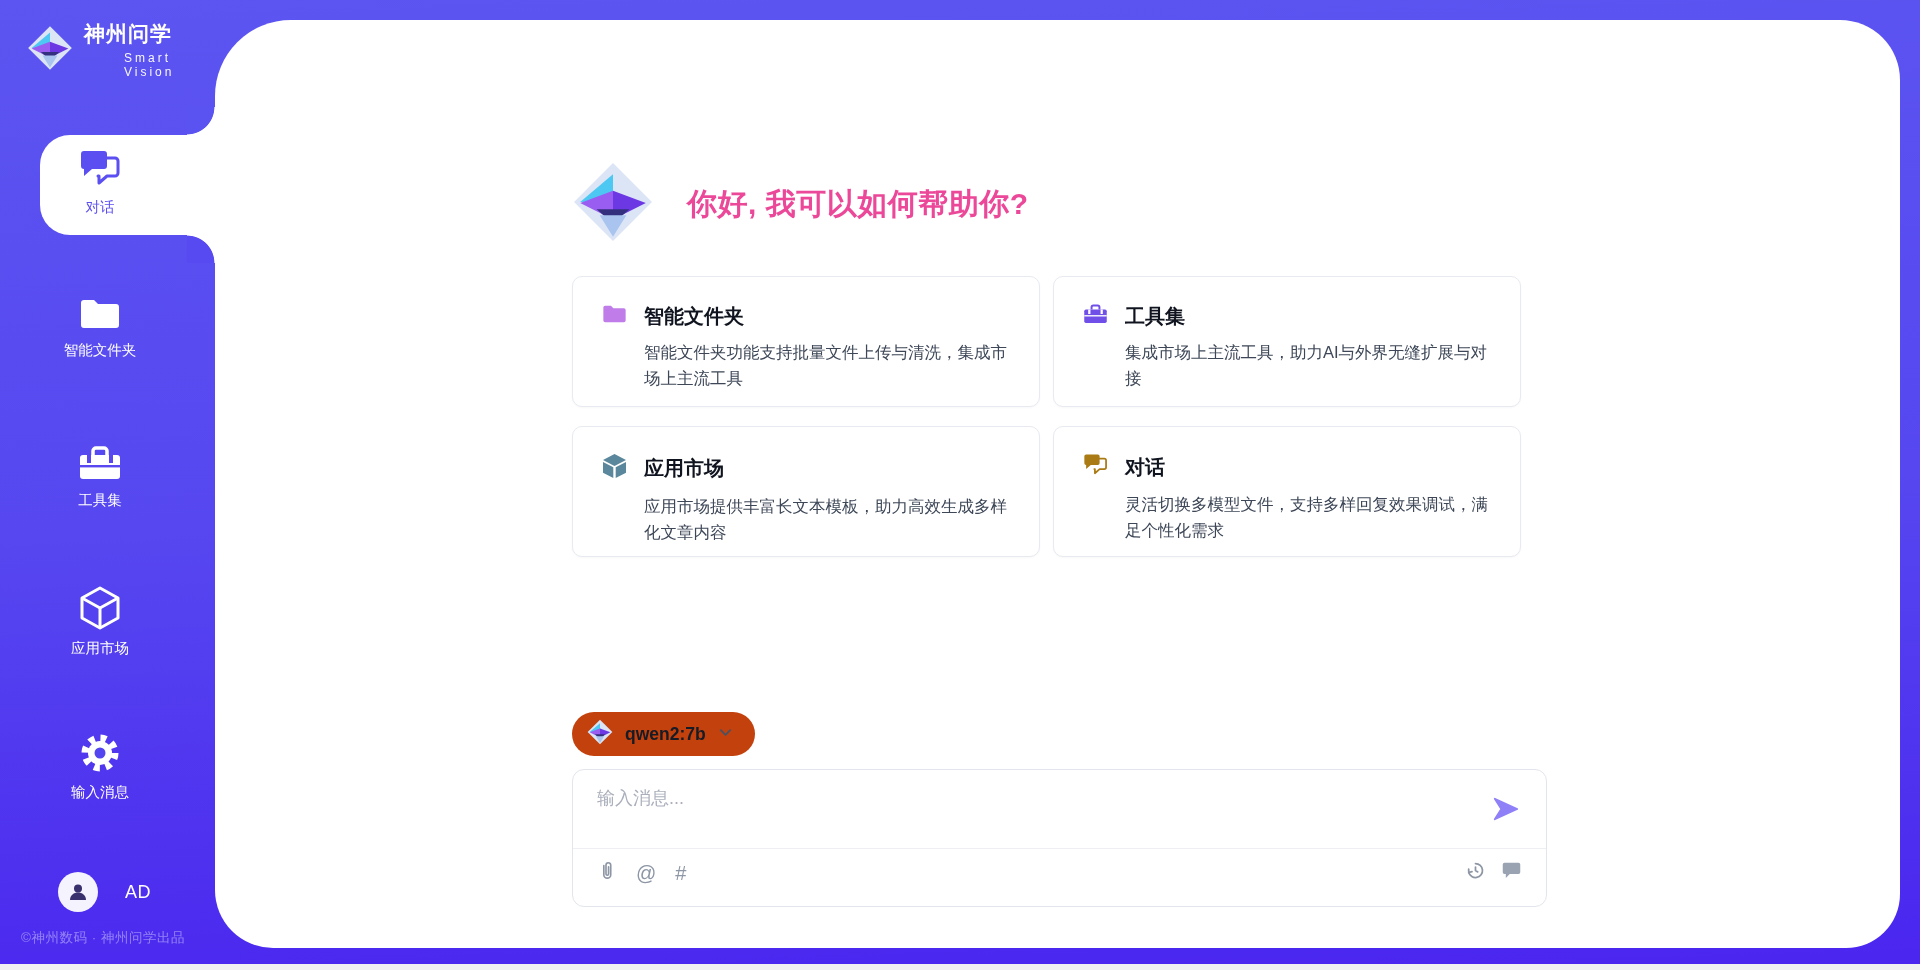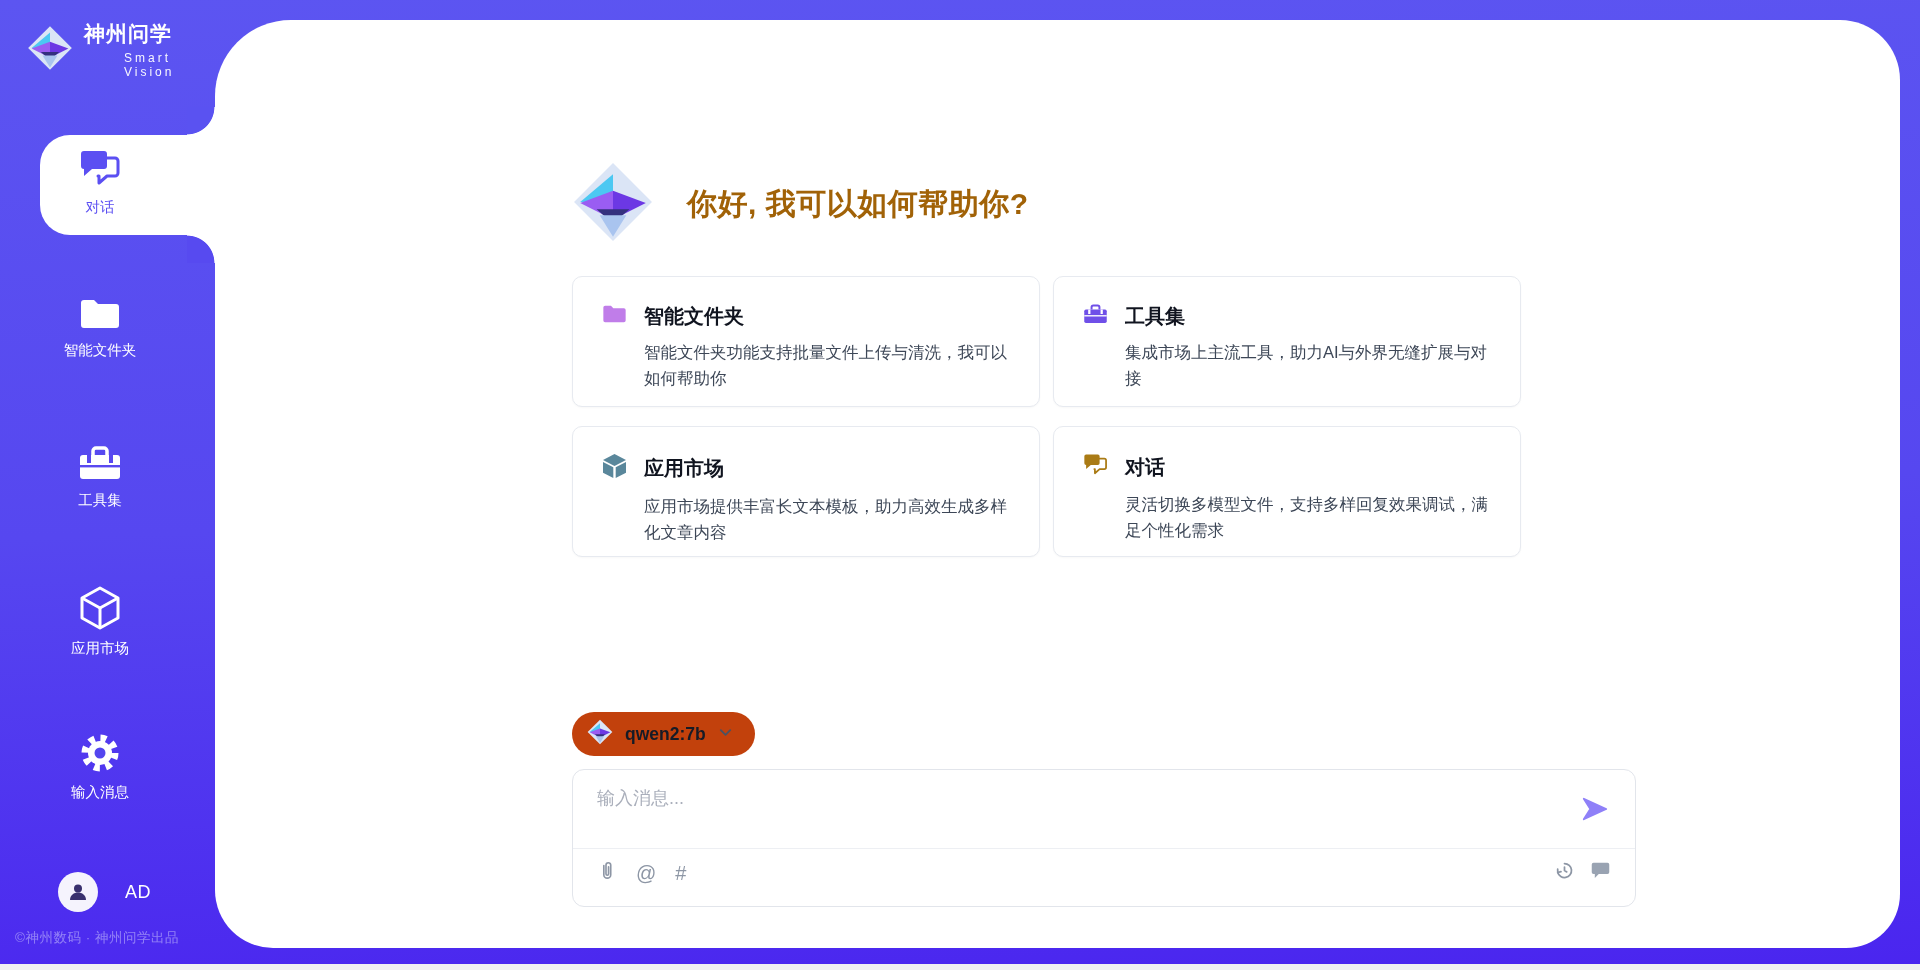--- a/index.html
+++ b/index.html
@@ -27,42 +27,42 @@
 
   .nav-item { position:absolute; left:40px; width:120px; text-align:center; cursor:pointer; }
   .nav-item svg { display:block; margin:0 auto; }
   .nav-label { display:block; margin-top:7px; font-size:14.5px; color:#ffffff; }
   .nav-item.active .nav-label { color:#5b4ff2; font-weight:500; }
 
   .user-row { position:absolute; left:58px; top:872px; display:flex; align-items:center; gap:27px; }
   .avatar { width:40px; height:40px; border-radius:50%; background:#f5f3fd;
             display:flex; align-items:center; justify-content:center; }
   .user-name { color:#fff; font-size:18px; letter-spacing:.5px; }
-  .copyright { position:absolute; left:15px; top:929px; font-size:13.5px;
+  .copyright { position:absolute; left:21px; top:929px; font-size:13.5px;
                color:rgba(230,230,255,.45); letter-spacing:.5px; white-space:nowrap; }
 
   
   .greeting { position:absolute; left:357px; top:141px; display:flex; align-items:center; gap:33px; }
-  .greeting-title { font-size:30px; font-weight:800; color:#a16207; letter-spacing:.5px; }
+  .greeting-title { font-size:30px; font-weight:800; color:#ec4899; letter-spacing:.5px; }
 
   .cards { position:absolute; left:357px; top:256px; display:grid;
            grid-template-columns:468px 468px; column-gap:13px; row-gap:19px; }
   .card { height:131px; background:#fff; border:1px solid #e7eaf0; border-radius:10px;
           padding:25px 28px 0 28px; box-shadow:0 1px 2px rgba(16,24,40,.03); cursor:pointer; }
   .card-head { display:flex; align-items:center; gap:16px; }
   .card-title { font-size:20px; font-weight:700; color:#10141f; }
   .card-desc { margin:9px 0 0 43px; width:372px; font-size:16.5px; line-height:1.6;
                color:#3d4757; }
 
   .model-pill { position:absolute; left:357px; top:692px; height:44px; display:inline-flex;
                 align-items:center; gap:12px; padding:0 22px 0 15px; background:#c2410c;
                 border-radius:22px; cursor:pointer;font-weight:bold; }
   .model-name { font-size:17.5px; color:#161b26; }
 
-  .composer { position:absolute; left:357px; top:749px; width:1064px; height:138px;
+  .composer { position:absolute; left:357px; top:749px; width:975px; height:138px;
               background:#fff; border:1px solid #e2e5eb; border-radius:12px;padding-left:42px; }
   .composer textarea { position:absolute; left:24px; top:16px; width:850px; height:52px;
               border:none; outline:none; resize:none; font-family:inherit;
               font-size:18px; color:#333; background:transparent; }
   .composer textarea::placeholder { color:#aaafbb; }
   .send-btn { position:absolute; right:25px; top:25px; width:30px; height:30px;
               border:none; background:transparent; cursor:pointer; }
   .composer-divider { position:absolute; left:0; right:0; top:78px; height:1px; background:#edeff3; }
   .tools-left { position:absolute; left:24px; top:90px; display:flex; align-items:center; gap:19px; }
   .tools-right { position:absolute; right:24px; top:90px; display:flex; align-items:center; gap:15px; }
@@ -186,21 +186,21 @@
 
       <div class="card">
         <div class="card-head">
           <span>
             <svg width="27" height="24" viewBox="0 0 46 40">
               <path d="M4 9a3 3 0 0 1 3-3h10l4 4h18a3 3 0 0 1 3 3v18a3 3 0 0 1-3 3H7a3 3 0 0 1-3-3z" fill="#c07de9"></path>
             </svg>
           </span>
           <span class="card-title">智能文件夹</span>
         </div>
-        <p class="card-desc">智能文件夹功能支持批量文件上传与清洗，我可以如何帮助你</p>
+        <p class="card-desc">智能文件夹功能支持批量文件上传与清洗，集成市场上主流工具</p>
       </div>
 
       <div class="card">
         <div class="card-head">
           <span>
             <svg width="27" height="24" viewBox="0 0 48 42">
               <path d="M17 13V9a3 3 0 0 1 3-3h8a3 3 0 0 1 3 3v4" stroke="#6f4fe8" stroke-width="3.5" fill="none"></path>
               <rect x="4" y="13" width="40" height="24" rx="3" fill="#6f4fe8"></rect>
               <rect x="11" y="13" width="4" height="8" fill="#ffffff"></rect>
               <rect x="33" y="13" width="4" height="8" fill="#ffffff"></rect>

